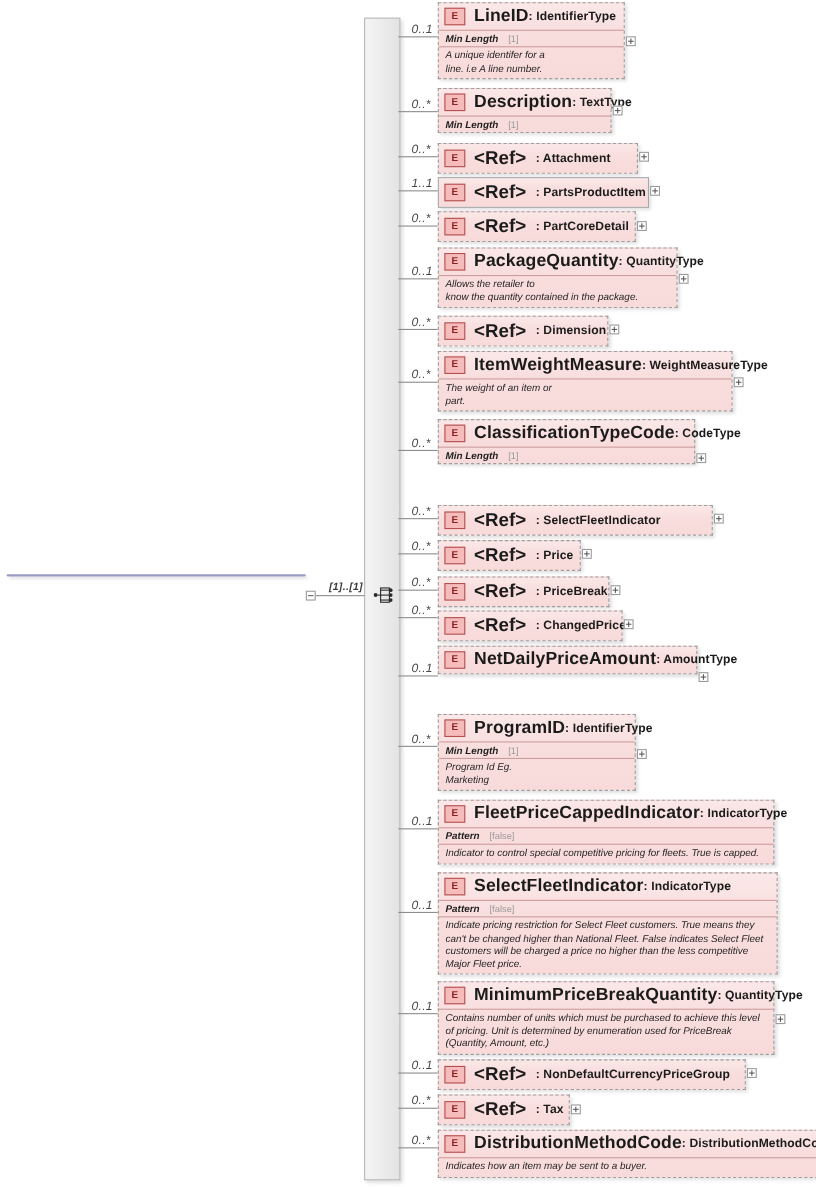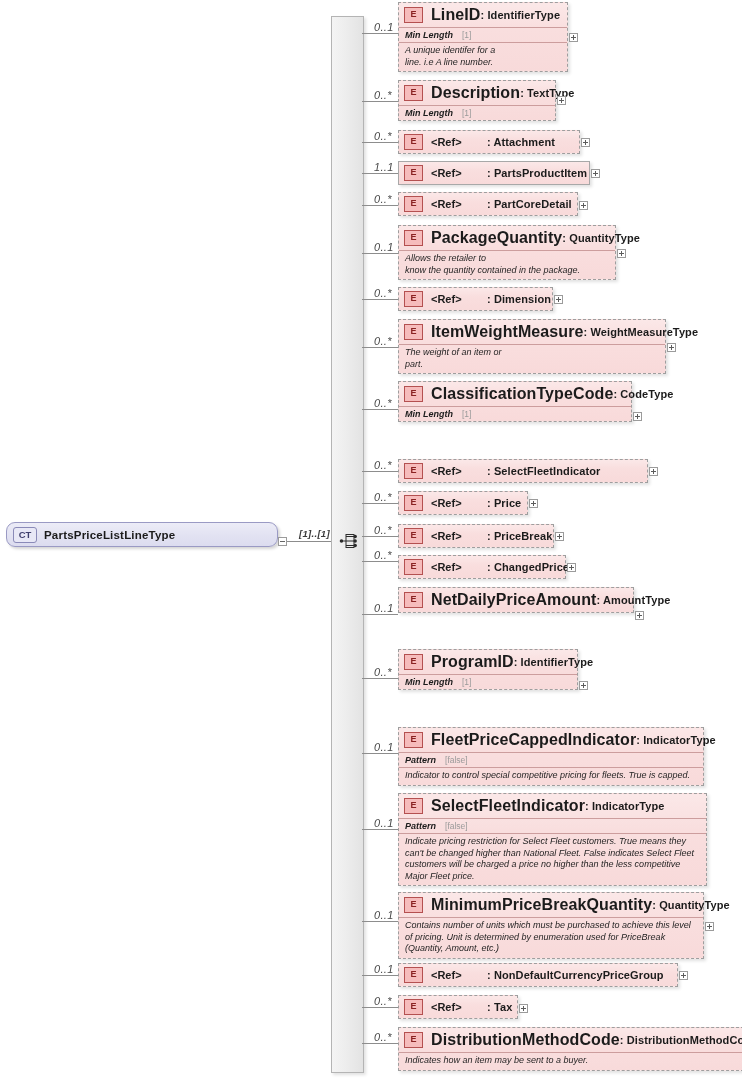--- a/index.html
+++ b/index.html
@@ -181,21 +181,21 @@
     border: 1px solid #b45050;
     margin-right: 8px;
   }
   .e-name {
     font-size: 16px;
     font-weight: bold;
     color: #1b1b1b;
     letter-spacing: 0.1px;
   }
   .e-ref {
-    font-size: 11px;
+    font-size: 17px;
     font-weight: bold;
     color: #1b1b1b;
     min-width: 56px;
     display: inline-block;
   }
   .e-type {
     font-size: 11px;
     font-weight: bold;
     color: #1b1b1b;
     letter-spacing: 0.1px;
@@ -255,24 +255,20 @@
     height: 5px;
     background: #5c5c5c;
   }
 </style>
 </head>
 <body>
 
 <div id="diagram">
 
   <div class="ct-box">
-    <div class="ct-head">
-      <span class="ct-badge">CT</span>
-      <span class="ct-title">PartsPriceListLineType</span>
-    </div>
   </div>
 
   <div class="minus-box"></div>
   <div class="ct-lead"></div>
   <div class="card-root">[1]..[1]</div>
 
   <div class="seq-band"></div>
   <svg class="seq-icon" viewBox="0 0 20 20" xmlns="http://www.w3.org/2000/svg">
     <circle cx="2.5" cy="10" r="1.8" fill="#2b2b2b"></circle>
     <line x1="4.2" y1="10" x2="7" y2="10" stroke="#2b2b2b" stroke-width="1"></line>
@@ -466,20 +462,22 @@
       <div class="row" style="top: 0px;">
         <div class="elbow" style="top: 678px;"></div>
         <div class="card" style="top: 666px;">0..*</div>
         <div class="ebox" style="top: 649px; width: 180px;">
           <div class="ehead">
             <span class="e-badge">E</span>
             <span class="e-name">ProgramID</span>
             <span class="e-type"> : IdentifierType</span>
           </div>
           <div class="facet"><span class="f-name">Min Length</span><span class="f-val">[1]</span></div>
+          <div class="doc">Program Id Eg.
+Marketing</div>
         </div>
         <div class="plus" style="left: 217px; top: 681px;"></div>
       </div>
       <div class="row" style="top: 0px;">
         <div class="elbow" style="top: 753px;"></div>
         <div class="card" style="top: 741px;">0..1</div>
         <div class="ebox" style="top: 727px; width: 306px;">
           <div class="ehead">
             <span class="e-badge">E</span>
             <span class="e-name">FleetPriceCappedIndicator</span>

